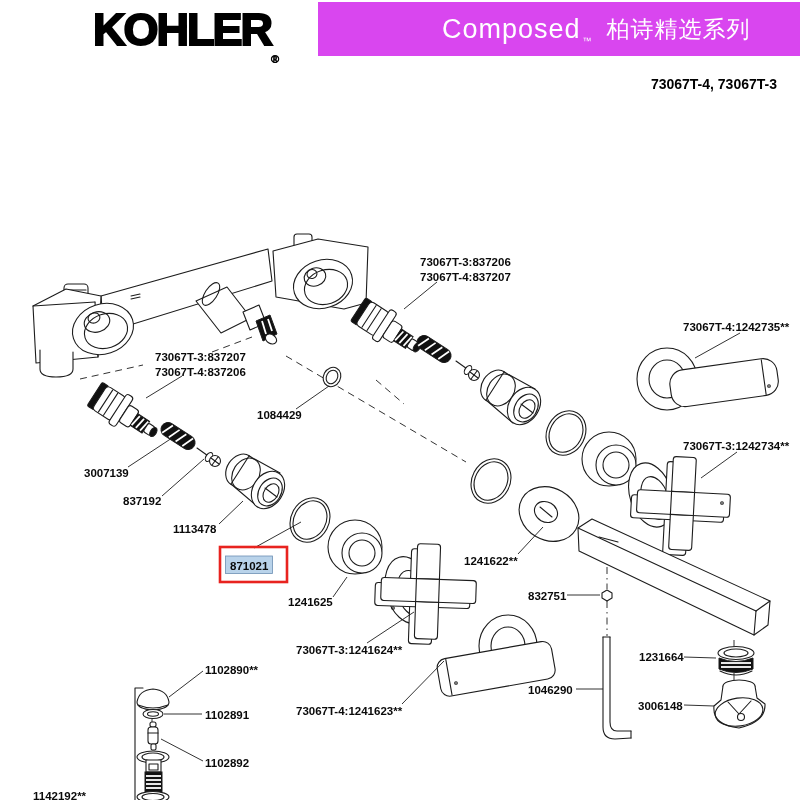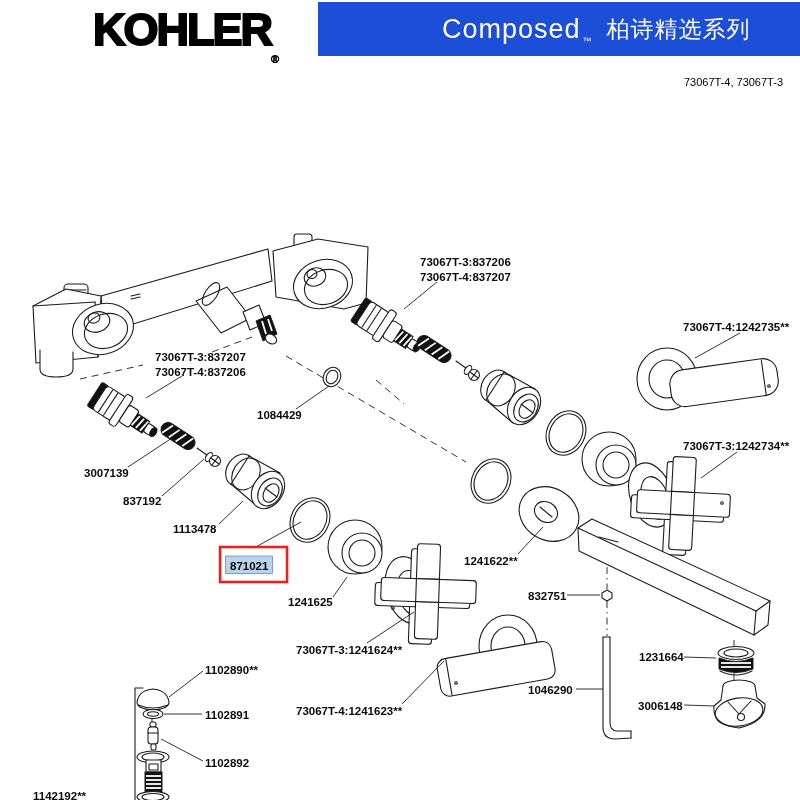--- a/index.html
+++ b/index.html
@@ -1,26 +1,26 @@
 <!DOCTYPE html>
 <html><head>
 <meta charset="utf-8">
 <style>
   html,body{margin:0;padding:0;}
   #stage{position:relative;width:800px;height:800px;background:#fff;overflow:hidden;
          font-family:"Liberation Sans",sans-serif;}
   .logo{position:absolute;left:93px;top:4px;font-weight:bold;font-size:45px;color:#000;
         letter-spacing:-2px;-webkit-text-stroke:2px #000;white-space:nowrap;}
   .logo .reg{font-size:11px;-webkit-text-stroke:0.6px #000;letter-spacing:0;vertical-align:-18px;}
-  .banner{position:absolute;left:318px;top:2px;width:482px;height:54px;background:#1d4ed8;color:#fff;
+  .banner{position:absolute;left:318px;top:2px;width:482px;height:54px;background:#d946ef;color:#fff;
           display:flex;align-items:center;white-space:nowrap;}
   .banner .en{margin-left:124px;font-size:27px;font-weight:400;letter-spacing:1px;}
   .banner .tm{font-size:9px;align-self:flex-end;margin:0 0 10px 2px;}
   .banner .zh{margin-left:15px;font-size:23px;letter-spacing:1px;}
-  .models{position:absolute;top:76px;right:17px;font-size:11px;font-weight:normal;color:#000;}
+  .models{position:absolute;top:76px;right:23px;font-size:14px;font-weight:bold;color:#000;}
   svg{position:absolute;left:0;top:0;}
   .art{stroke:#1c1c1c;stroke-width:1.1;fill:none;stroke-linecap:round;stroke-linejoin:round;}
   .artw{stroke:#1c1c1c;stroke-width:1.1;fill:#fff;stroke-linecap:round;stroke-linejoin:round;}
   .artb{stroke:#1c1c1c;stroke-width:1;fill:#111;}
   .stripe{stroke:#fff;stroke-width:1.8;fill:none;}
   .lead{stroke:#1c1c1c;stroke-width:0.9;fill:none;}
   .dash{stroke:#1c1c1c;stroke-width:0.9;fill:none;stroke-dasharray:7 5;}
   .dashdot{stroke:#1c1c1c;stroke-width:0.9;fill:none;stroke-dasharray:7 4 1.5 4;}
   .lbl{font:bold 11.5px "Liberation Sans",sans-serif;fill:#0a0a0a;}
 </style>

